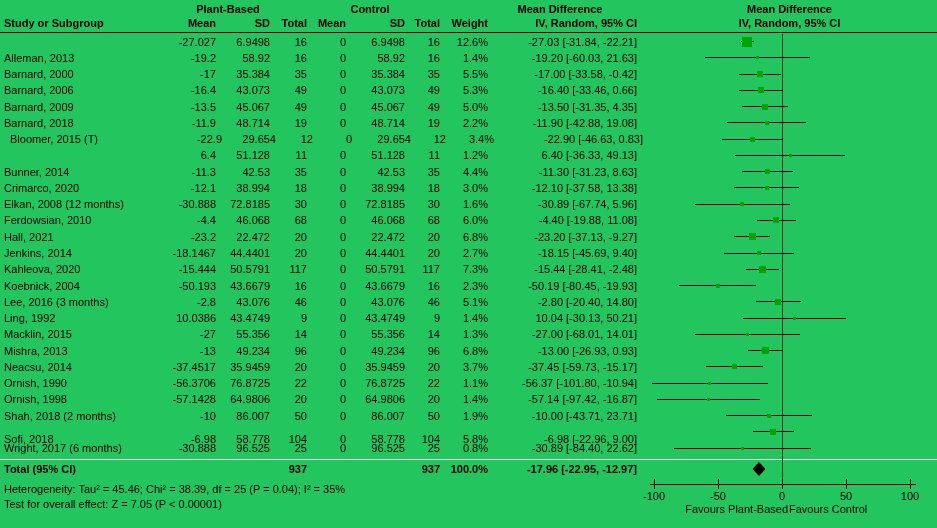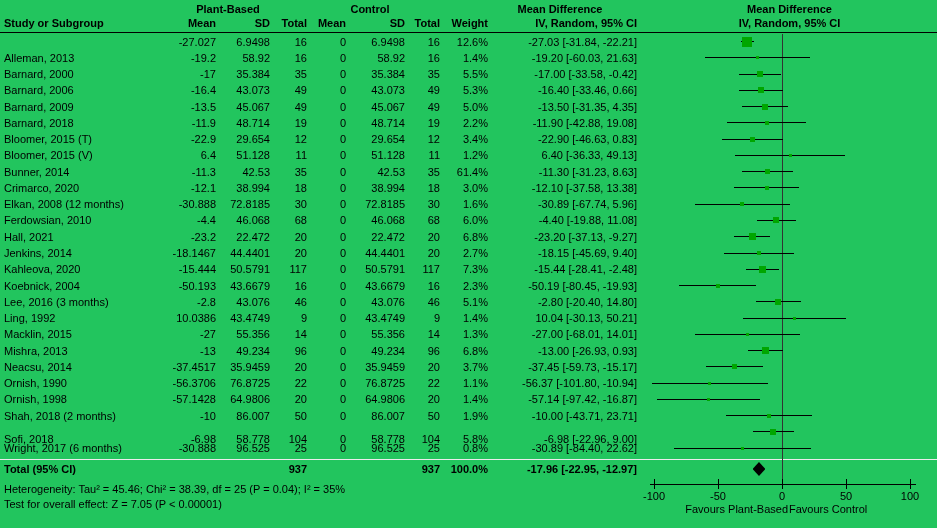--- a/index.html
+++ b/index.html
@@ -117,51 +117,50 @@
         <span class="cell c0">Barnard, 2018</span>
         <span class="cell c1">-11.9</span>
         <span class="cell c2">48.714</span>
         <span class="cell c3">19</span>
         <span class="cell c4">0</span>
         <span class="cell c5">48.714</span>
         <span class="cell c6">19</span>
         <span class="cell c7">2.2%</span>
         <span class="cell c8">-11.90 [-42.88, 19.08]</span>
       </div>
-      <div class="trow" style="top: 131.12px;">
+      <div class="trow" style="top: 131.12px; margin-left: 6px;">
         <span class="cell c0">Bloomer, 2015 (T)</span>
         <span class="cell c1">-22.9</span>
         <span class="cell c2">29.654</span>
         <span class="cell c3">12</span>
         <span class="cell c4">0</span>
         <span class="cell c5">29.654</span>
         <span class="cell c6">12</span>
         <span class="cell c7">3.4%</span>
         <span class="cell c8">-22.90 [-46.63, 0.83]</span>
       </div>
       <div class="trow" style="top: 147.39px;">
-        <span class="cell c0">Bloomer, 2015 (V)</span>
         <span class="cell c1">6.4</span>
         <span class="cell c2">51.128</span>
         <span class="cell c3">11</span>
         <span class="cell c4">0</span>
         <span class="cell c5">51.128</span>
         <span class="cell c6">11</span>
         <span class="cell c7">1.2%</span>
         <span class="cell c8">6.40 [-36.33, 49.13]</span>
       </div>
       <div class="trow" style="top: 163.66px;">
         <span class="cell c0">Bunner, 2014</span>
         <span class="cell c1">-11.3</span>
         <span class="cell c2">42.53</span>
         <span class="cell c3">35</span>
         <span class="cell c4">0</span>
         <span class="cell c5">42.53</span>
         <span class="cell c6">35</span>
-        <span class="cell c7">61.4%</span>
+        <span class="cell c7">4.4%</span>
         <span class="cell c8">-11.30 [-31.23, 8.63]</span>
       </div>
       <div class="trow" style="top: 179.93px;">
         <span class="cell c0">Crimarco, 2020</span>
         <span class="cell c1">-12.1</span>
         <span class="cell c2">38.994</span>
         <span class="cell c3">18</span>
         <span class="cell c4">0</span>
         <span class="cell c5">38.994</span>
         <span class="cell c6">18</span>

